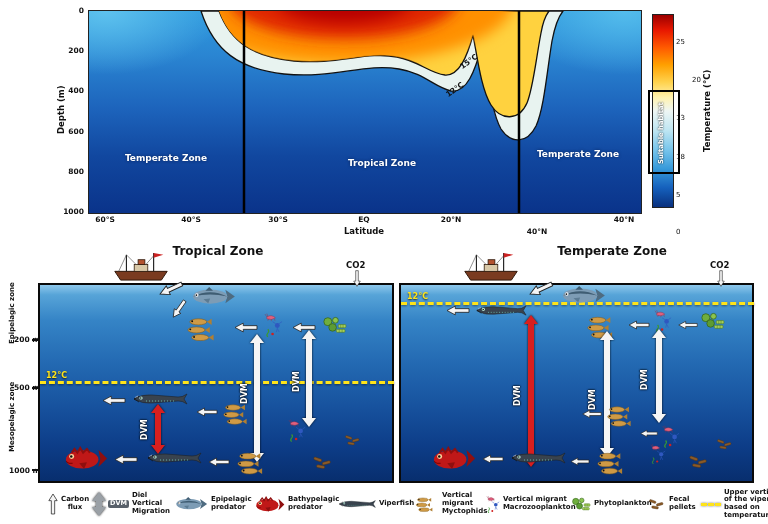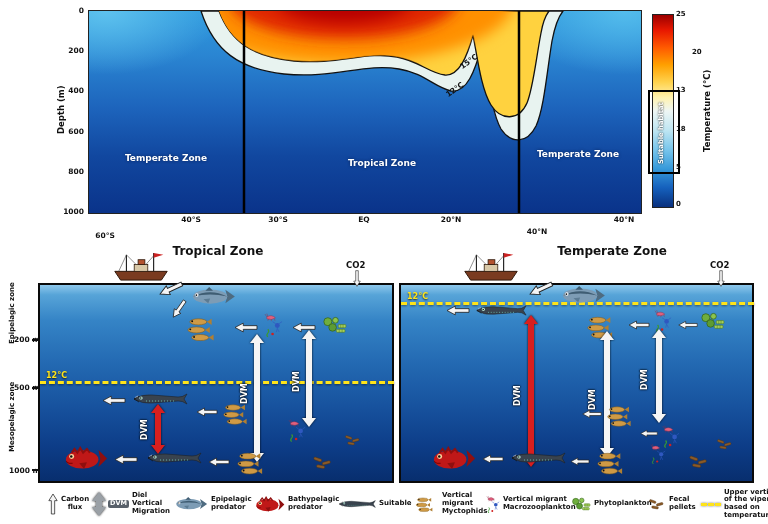--- a/index.html
+++ b/index.html
@@ -13,21 +13,21 @@
     background:
       radial-gradient(30% 45% at 3% 0%, #5ec2ee, rgba(94,194,238,0) 70%),
       radial-gradient(30% 45% at 97% 0%, #54bcec, rgba(84,188,236,0) 70%),
       linear-gradient(180deg,#2f9ade 0%, #2a85d2 22%, #1d64bc 48%, #11479f 72%, #0a338a 100%);}
   .ytick{font-size:7.5px;width:34px;text-align:right;font-weight:600;}
   .xtick{font-size:7.5px;width:40px;text-align:center;font-weight:600;}
   .zone-label{position:absolute;color:#fff;font-weight:bold;font-size:9px;text-align:center;text-shadow:0 0 3px rgba(0,20,60,.7);}
   .contour-label{position:absolute;font-size:7.5px;font-weight:600;transform:rotate(-36deg);}
   .cbar{position:absolute;left:652px;top:14px;width:20px;height:192px;border:1px solid #222;
     background:linear-gradient(180deg,#9c0000 0%,#e81800 8%,#ff5a00 17%,#ffa000 26%,#ffd24d 35%,#fff2b0 43%,#eef6f4 50%,#bfe6f2 60%,#79c6ec 70%,#379ada 80%,#1560bc 90%,#09307e 100%);}
-  .cbtick{font-size:7px;width:16px;font-weight:700;}
+  .cbtick{font-size:7px;width:16px;font-weight:400;margin-top:28px;}
   .suit-box{position:absolute;left:648px;top:90px;width:28px;height:80px;border:2px solid #000;}
   
   .obox{position:absolute;top:283px;height:200px;border:2px solid #0a0a0a;box-sizing:border-box;
     background:linear-gradient(180deg,#8ec8ec 0%,#57a4d8 5%,#3584c6 18%,#2369b2 40%,#17529e 62%,#0d3d88 82%,#082e6e 100%);}
   .panel-title{position:absolute;font-size:12px;font-weight:bold;text-align:center;width:180px;}
   .dash{position:absolute;border-top:3px dashed #ffe41a;height:0;filter:drop-shadow(0 1px 1px rgba(0,0,0,.45));}
   .temp12{position:absolute;color:#ffe41a;font-weight:bold;font-size:8px;text-shadow:0 1px 2px rgba(0,0,0,.8);}
   .co2{position:absolute;font-weight:bold;font-size:8.5px;}
   .depth-lab{position:absolute;font-size:7.5px;font-weight:bold;}
   .tickmark{position:absolute;width:6px;height:2px;background:#111;}
@@ -164,27 +164,28 @@
       <line x1="155" y1="0" x2="155" y2="202" stroke="#000" stroke-width="2.5"></line>
       <line x1="430" y1="0" x2="430" y2="202" stroke="#000" stroke-width="2.5"></line>
     </svg>
     <div class="zone-label" style="left:22px;top:142px;width:110px;">Temperate Zone</div>
     <div class="zone-label" style="left:238px;top:147px;width:110px;">Tropical Zone</div>
     <div class="zone-label" style="left:434px;top:138px;width:110px;">Temperate Zone</div>
     <div class="contour-label" style="left:370px;top:46px;">15°C</div>
     <div class="contour-label" style="left:356px;top:74px;">12°C</div>
   </div>
 
-  <div class="t xtick" style="left:85px;top:215px;margin-top:16px;">60°S</div>
+  <div class="t xtick" style="left:85px;top:215px;">60°S</div>
   <div class="t xtick" style="left:171px;top:215px;">40°S</div>
   <div class="t xtick" style="left:258px;top:215px;">30°S</div>
   <div class="t xtick" style="left:344px;top:215px;">EQ</div>
   <div class="t xtick" style="left:431px;top:215px;">20°N</div>
   <div class="t xtick" style="left:517px;top:215px;margin-top:12px;">40°N</div>
   <div class="t xtick" style="left:604px;top:215px;">40°N</div>
+  <div class="t" style="left:264px;top:226px;width:200px;text-align:center;font-size:8.5px;font-weight:600;">Latitude</div>
 
   <div class="cbar"></div>
   <div class="t cbtick" style="left:676px;top:10px;">25</div>
   <div class="t cbtick" style="left:692px;top:48px;">20</div>
   <div class="t cbtick" style="left:676px;top:86px;">13</div>
   <div class="t cbtick" style="left:676px;top:125px;">18</div>
   <div class="t cbtick" style="left:676px;top:163px;">5</div>
   <div class="t cbtick" style="left:676px;top:200px;">0</div>
   <div class="suit-box"></div>
   <div class="vtext" style="left:657px;top:164px;font-size:6.8px;font-weight:bold;color:#fff;text-shadow:0 0 2px #000;">Suitable habitat</div>
@@ -418,21 +419,21 @@
     <div class="litem">
       <svg width="30" height="17" viewBox="0 0 46 26">
           <use href="#sym-redfish"></use>
         </svg>
       <span style="width:46px;">Bathypelagic predator</span>
     </div>
     <div class="litem">
       <svg width="38" height="10" viewBox="0 0 56 14">
           <use href="#sym-viper"></use>
         </svg>
-      <span style="width:32px;">Suitable</span>
+      <span style="width:32px;">Viperfish</span>
     </div>
     <div class="litem">
       <svg width="24" height="16" viewBox="0 0 40 26">
           <use href="#sym-mycto"></use>
         </svg>
       <span style="width:40px;">Vertical migrant Myctophids</span>
     </div>
     <div class="litem">
       <svg width="14" height="18" viewBox="0 0 20 26">
           <use href="#sym-zoo"></use>

